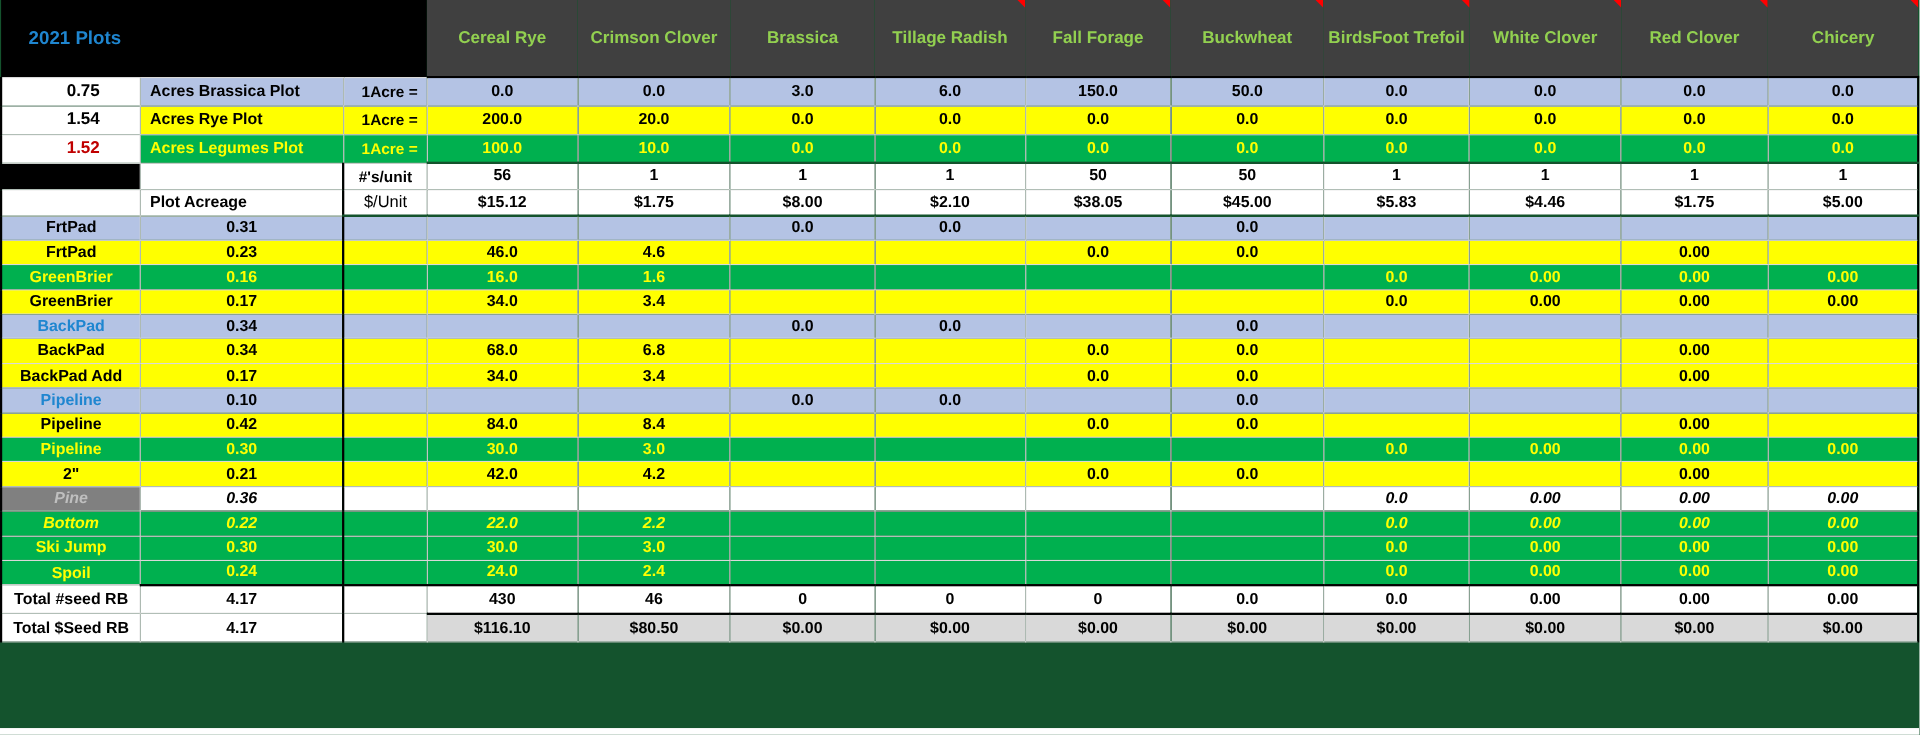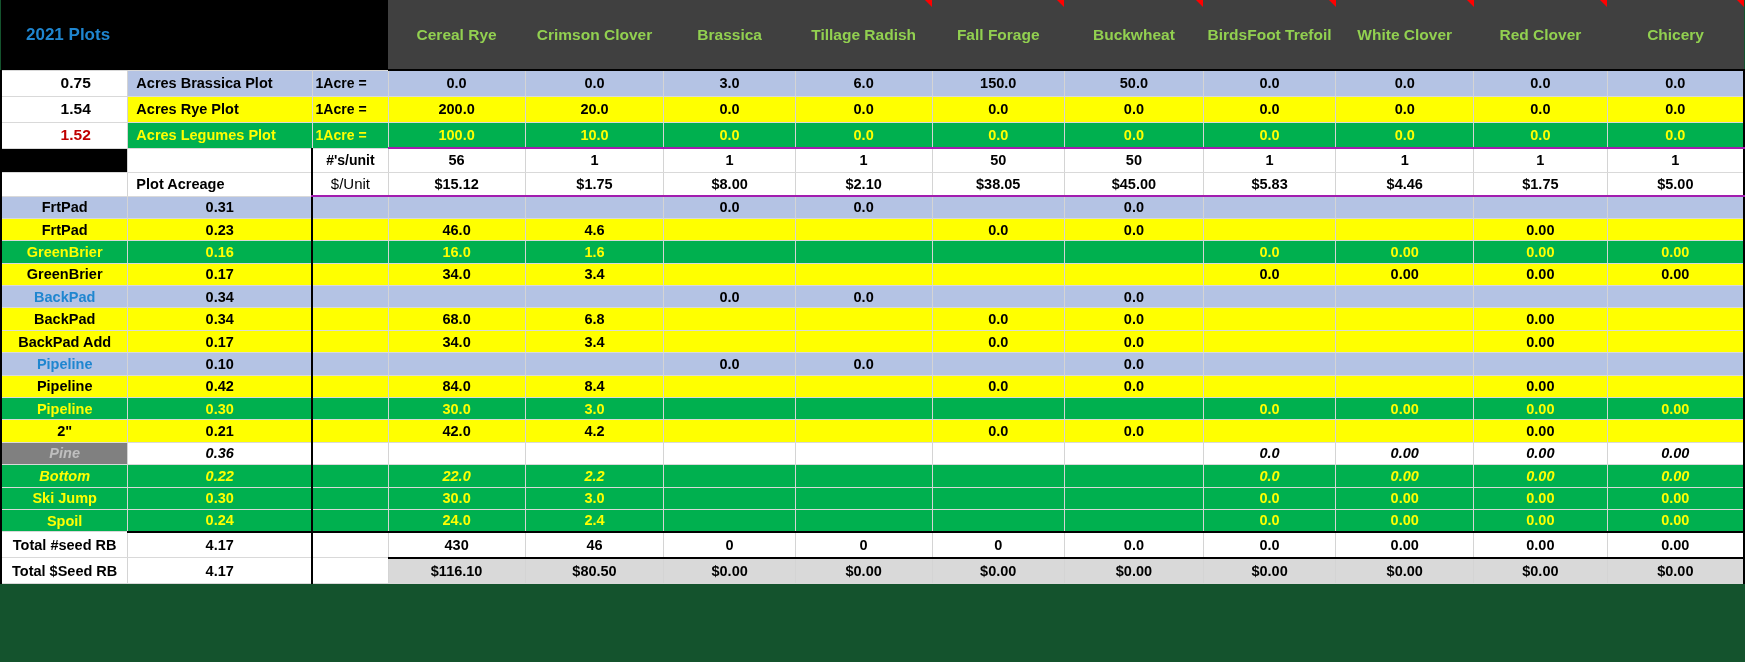--- a/index.html
+++ b/index.html
@@ -71,37 +71,37 @@
   .ital{font-style:italic;}
 
   
   .r-title td{height:70px;}
   .r-norm td{height:22.4px;}
   .r-hdr td{height:24px;}
   .r-tall td{height:26px;}
 
   
   .bt-thick{border-top:2px solid #000;}
-  .bb-thick{border-bottom:2px solid #a21caf;}
+  .bb-thick{border-bottom:2px solid #14532d;}
   .bl-thick{border-left:2px solid #000;}
   .br-thick{border-right:2px solid #000;}
   .nb{border:none;}
 
   .title-cell{
     text-align:left;
     padding-left:25px;
     font-size:17px;
     font-weight:bold;
   }
   .hdr-cell{
     font-size:15.5px;
     position:relative;
   }
   .lbl-left{text-align:left;padding-left:8px;}
-  .lbl-right{text-align:left;padding-right:8px;margin-left:20px;}
+  .lbl-right{text-align:right;padding-right:8px;margin-left:20px;}
   .acreage-cell{font-size:15.5px;padding-left:25px;}
   .unit-lab{font-weight:bold;font-size:14px;}
   .unit-lab-thin{font-weight:normal;font-size:15px;}
 
   
   .cmt{
     position:absolute;
     top:0;
     right:0;
     width:0;height:0;

